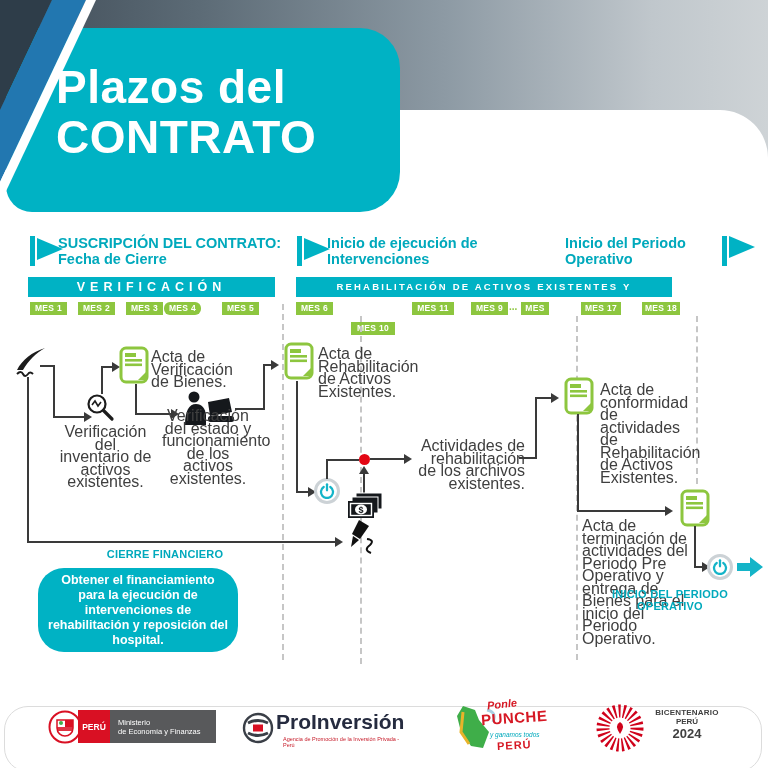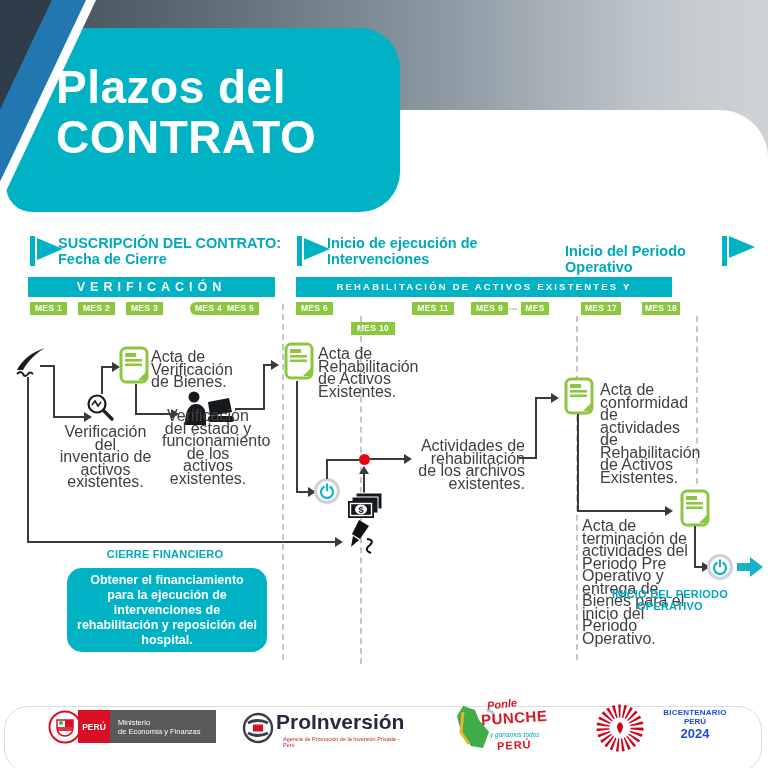--- a/index.html
+++ b/index.html
@@ -31,41 +31,41 @@
   .dash{position:absolute;width:0;border-left:2px dashed #c6c6c6;}
   
   .ln{position:absolute;background:#3a3a3a;}
   .ah{position:absolute;width:0;height:0;border-style:solid;}
   .ah-r{border-width:5px 0 5px 8px;border-color:transparent transparent transparent #3a3a3a;}
   .ah-u{border-width:0 5px 8px 5px;border-color:transparent transparent #3a3a3a transparent;}
   
   .lbl{position:absolute;font-size:16px;line-height:12.5px;color:#3f3f3f;text-align:center;}
   .lbl-left{text-align:left;}
   .teal-lbl{position:absolute;color:#00a9bc;font-weight:bold;font-size:11px;text-align:center;letter-spacing:.2px;}
-  .tealbox{position:absolute;left:38px;top:568px;width:200px;height:84px;background:#00b2c4;border-radius:15px;
+  .tealbox{position:absolute;left:38px;top:568px;width:200px;height:84px;background:#00b2c4;border-radius:26px;
            color:#fff;font-weight:bold;font-size:12.5px;line-height:15px;text-align:center;
-           display:flex;align-items:center;justify-content:center;padding:6px 10px;box-sizing:border-box;margin-left:29px;}
+           display:flex;align-items:center;justify-content:center;padding:6px 10px;box-sizing:border-box;}
   .reddot{position:absolute;width:11px;height:11px;border-radius:50%;background:#e30613;}
   .powerring{position:absolute;width:26px;height:26px;border-radius:50%;background:#fff;border:3px solid #ccd2d6;
              box-sizing:border-box;display:flex;align-items:center;justify-content:center;}
   
   .footcard{position:absolute;left:4px;top:706px;width:758px;height:66px;background:#fff;
             border:1px solid #dcdcdc;border-radius:24px;box-sizing:border-box;}
   .perubox{position:absolute;left:78px;top:710px;width:32px;height:33px;background:#d91023;color:#fff;
            font-weight:bold;font-size:8.5px;display:flex;align-items:center;justify-content:center;}
   .mefbox{position:absolute;left:110px;top:710px;width:106px;height:33px;background:#58595b;color:#fff;
           font-size:7.5px;line-height:9px;display:flex;flex-direction:column;justify-content:center;
           padding-left:8px;box-sizing:border-box;}
   .proname{position:absolute;left:276px;top:710px;font-size:21px;font-weight:bold;color:#252b3f;}
   .prosub{position:absolute;left:283px;top:736px;font-size:5.5px;color:#c61a28;width:120px;}
   .punche-ponle{position:absolute;left:487px;top:698px;color:#d61824;font-size:11px;font-weight:bold;font-style:italic;transform:rotate(-6deg);}
   .punche-main{position:absolute;left:481px;top:709px;color:#d61824;font-size:15px;font-weight:800;letter-spacing:.5px;transform:rotate(-4deg);}
   .punche-sub{position:absolute;left:490px;top:731px;color:#00a9bc;font-size:6.5px;font-style:italic;}
   .punche-peru{position:absolute;left:497px;top:739px;color:#d61824;font-size:11px;font-weight:800;letter-spacing:1px;transform:rotate(-3deg);}
-  .bicen{position:absolute;left:655px;top:708px;width:64px;text-align:center;color:#1d4ed8;margin-left:8px;}
+  .bicen{position:absolute;left:655px;top:708px;width:64px;text-align:center;color:#404040;}
   .bicen .b1{font-size:8px;font-weight:bold;letter-spacing:.2px;}
   .bicen .b2{font-size:8px;font-weight:bold;}
   .bicen .b3{font-size:13px;font-weight:800;}
 </style>
 </head>
 <body>
 
 <div id="canvas">
 
   <div class="band"></div>
@@ -87,34 +87,34 @@
     <div>Fecha de Cierre</div>
   </div>
 
   <div class="flagpole" style="left:297px;top:236px;"></div>
   <div class="flagtri" style="left:304px;top:238px;"></div>
   <div class="sec-title" style="left:327px;top:236px;">
     <div>Inicio de ejecución de</div>
     <div>Intervenciones</div>
   </div>
 
-  <div class="sec-title" style="left:565px;top:244px;">
+  <div class="sec-title" style="left:565px;top:236px;">
     <div>Inicio del Periodo</div>
     <div>Operativo</div>
   </div>
   <div class="flagpole" style="left:722px;top:236px;"></div>
   <div class="flagtri" style="left:729px;top:236px;"></div>
 
   <div class="bar" style="left:28px;width:247px;font-size:12.5px;letter-spacing:5px;">VERIFICACIÓN</div>
   <div class="bar" style="left:296px;width:376px;font-size:9.5px;letter-spacing:2.2px;">REHABILITACIÓN DE ACTIVOS EXISTENTES Y PREOPERACIÓN</div>
 
   <div class="mes" style="left:30px;width:37px;">MES 1</div>
   <div class="mes" style="left:78px;width:37px;">MES 2</div>
   <div class="mes" style="left:126px;width:37px;">MES 3</div>
-  <div class="mes" style="left:190px;width:37px;border-radius:6px;">MES 4</div>
+  <div class="mes" style="left:164px;width:37px;border-radius:6px;">MES 4</div>
   <div class="mes" style="left:222px;width:37px;">MES 5</div>
   <div class="mes" style="left:296px;width:37px;">MES 6</div>
   <div class="mes" style="left:351px;width:44px;margin-top:20px;">MES 10</div>
   <div class="mes" style="left:412px;width:42px;">MES 11</div>
   <div class="mes" style="left:471px;width:37px;">MES 9</div>
   <div class="mes-ellipsis" style="left:509px;top:301px;">...</div>
   <div class="mes" style="left:521px;width:28px;">MES 16</div>
   <div class="mes" style="left:581px;width:40px;">MES 17</div>
   <div class="mes" style="left:642px;width:38px;">MES 18</div>
 

